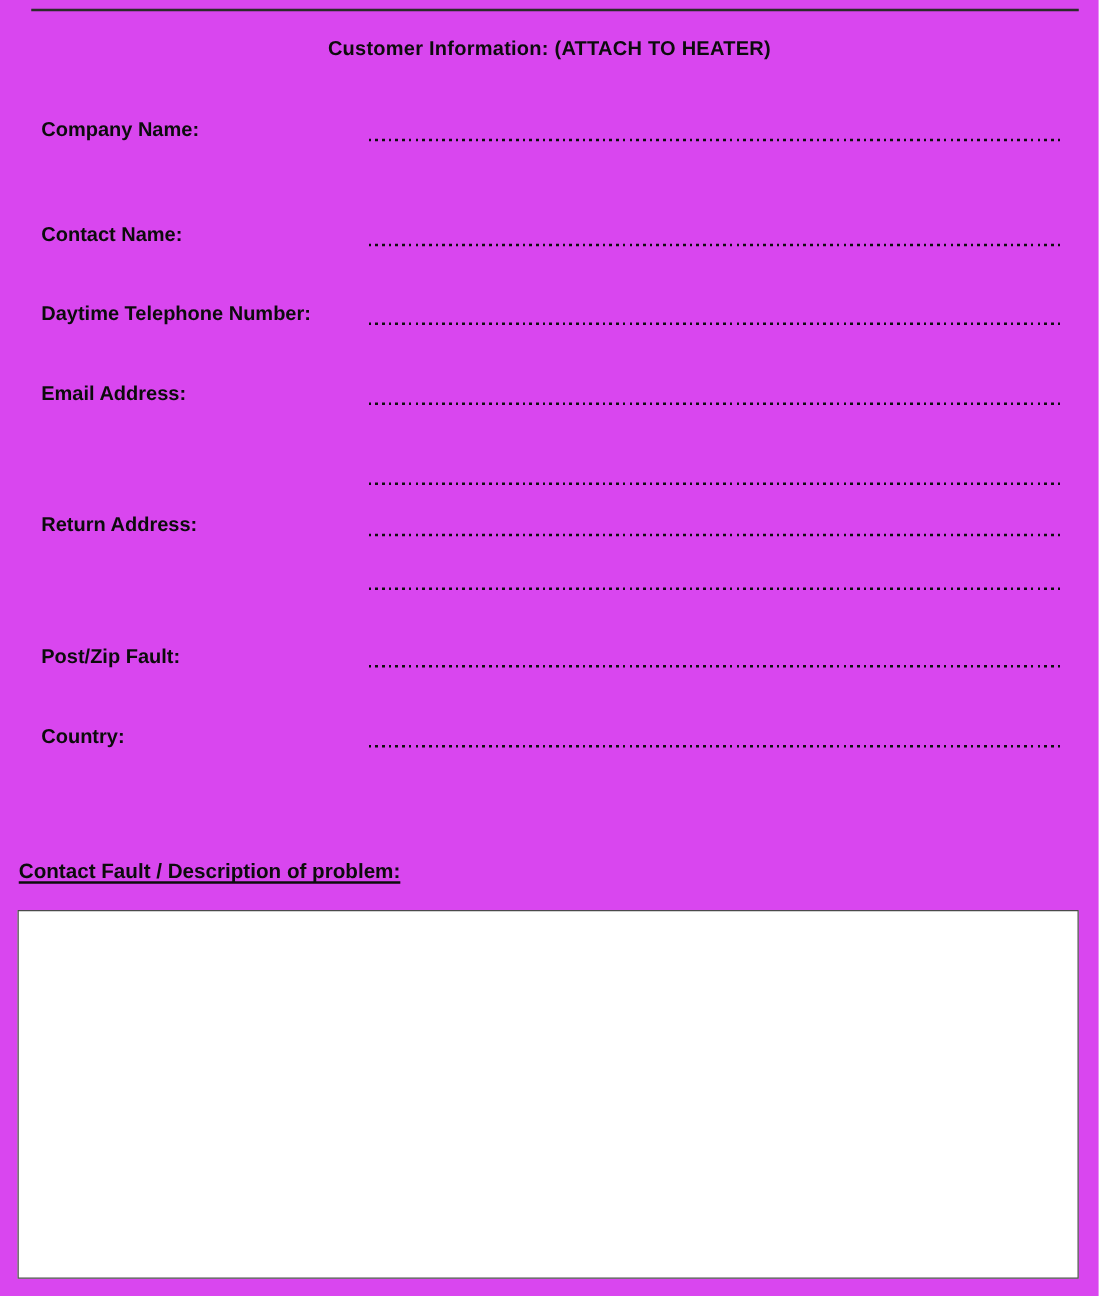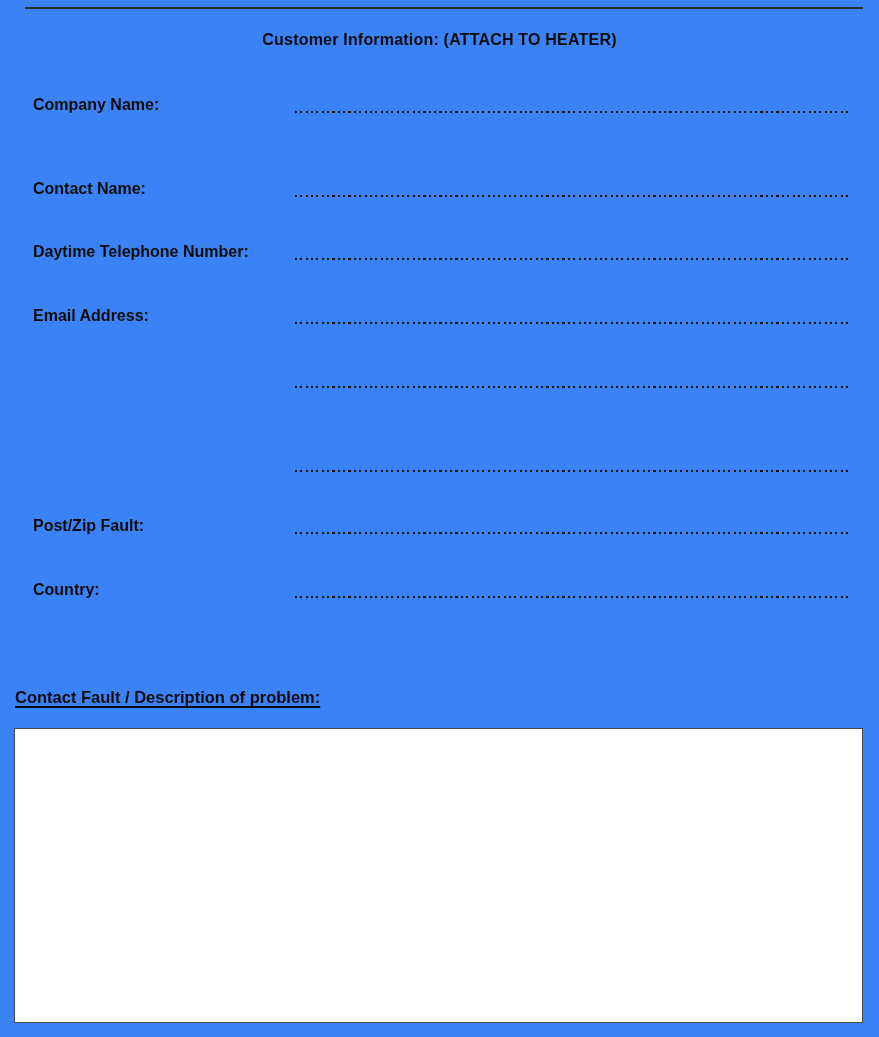--- a/index.html
+++ b/index.html
@@ -4,21 +4,21 @@
 <style>
   html, body {
     margin: 0;
     padding: 0;
     background: #ffffff;
   }
   .page {
     position: relative;
     width: 879px;
     height: 1037px;
-    background: #3b82f6;
+    background: #d946ef;
     font-family: "Liberation Sans", sans-serif;
     color: #0c0c0c;
     overflow: hidden;
   }
   .top-rule {
     position: absolute;
     left: 25px;
     top: 7px;
     width: 838px;
     height: 1.5px;
@@ -121,20 +121,24 @@
   <div class="field-row r4">
     <span class="field-label">Email Address:</span>
     <span class="dotted-line"></span>
   </div>
 
   <div class="field-row r5">
     <span class="field-label"></span>
     <span class="dotted-line"></span>
   </div>
 
+  <div class="field-row r6">
+    <span class="field-label">Return Address:</span>
+    <span class="dotted-line"></span>
+  </div>
 
   <div class="field-row r7">
     <span class="field-label"></span>
     <span class="dotted-line"></span>
   </div>
 
   <div class="field-row r8">
     <span class="field-label">Post/Zip Fault:</span>
     <span class="dotted-line"></span>
   </div>

